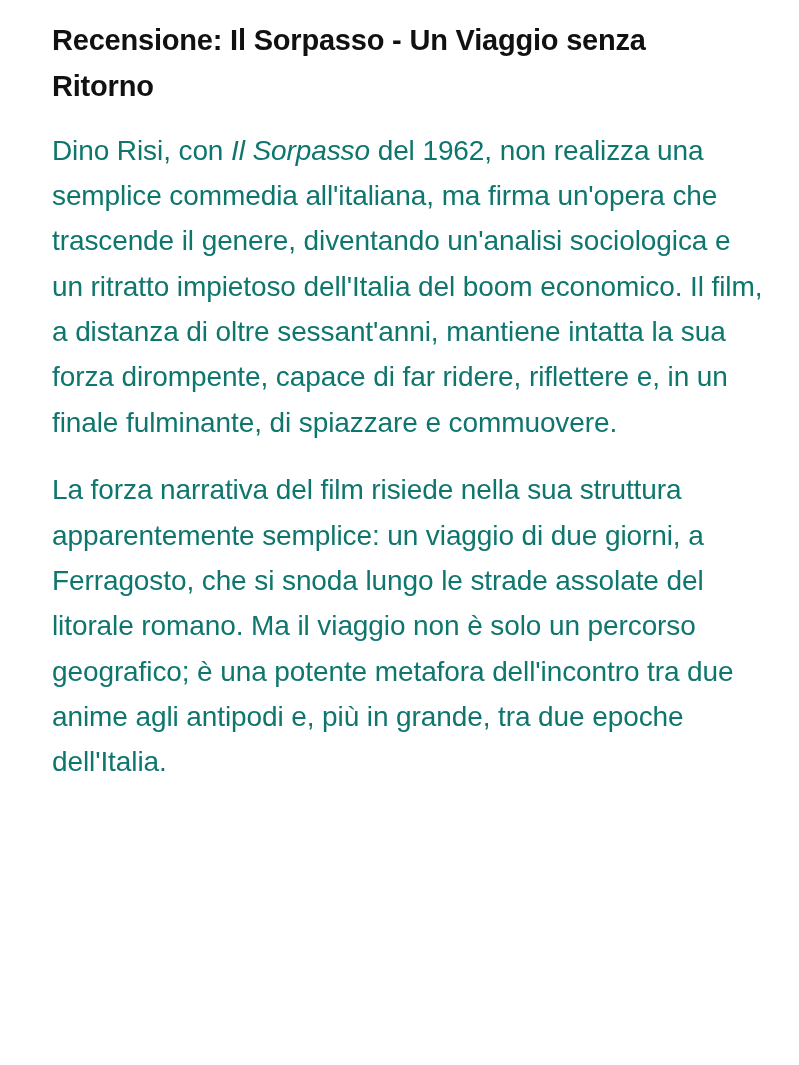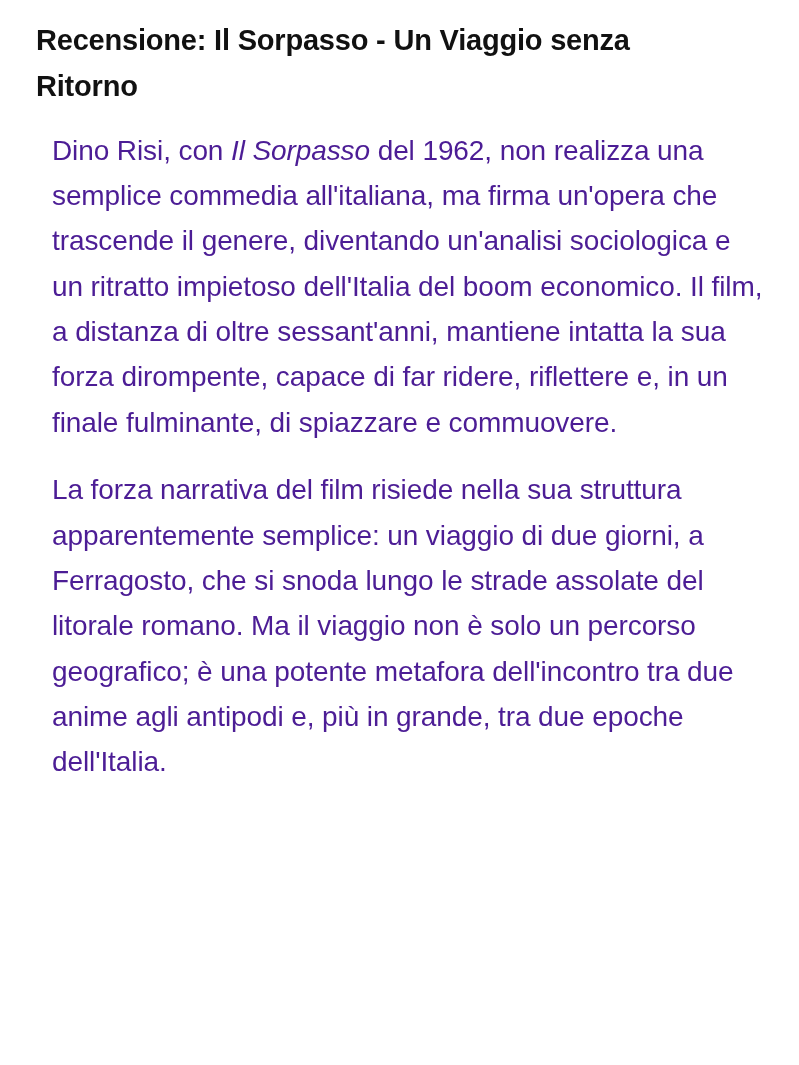--- a/index.html
+++ b/index.html
@@ -11,38 +11,38 @@
     width: 799px;
     min-height: 1065px;
     font-family: "Liberation Sans", sans-serif;
     color: #1a1a1a;
     -webkit-font-smoothing: antialiased;
   }
   .page {
     width: 799px;
     min-height: 1065px;
     box-sizing: border-box;
-    padding: 18px 30px 10px 36px;
+    padding: 18px 30px 10px 52px;
     background: #ffffff;
   }
   .article-title {
     font-size: 29px;
     line-height: 1.58;
     font-weight: 700;
     letter-spacing: -0.2px;
     color: #111111;
     margin: 0 0 6px 0;
     max-width: 650px;
   }
   .body-paragraph {
     font-size: 28px;
     line-height: 1.62;
     font-weight: 400;
-    color: #4c1d95;
-    margin: 22px 0 0 16px;
+    color: #0f766e;
+    margin: 22px 0 0 0;
     letter-spacing: -0.1px;
   }
   .body-paragraph.first {
     margin-top: 18px;
   }
   .body-paragraph em {
     font-style: italic;
   }
 </style>
 </head>

